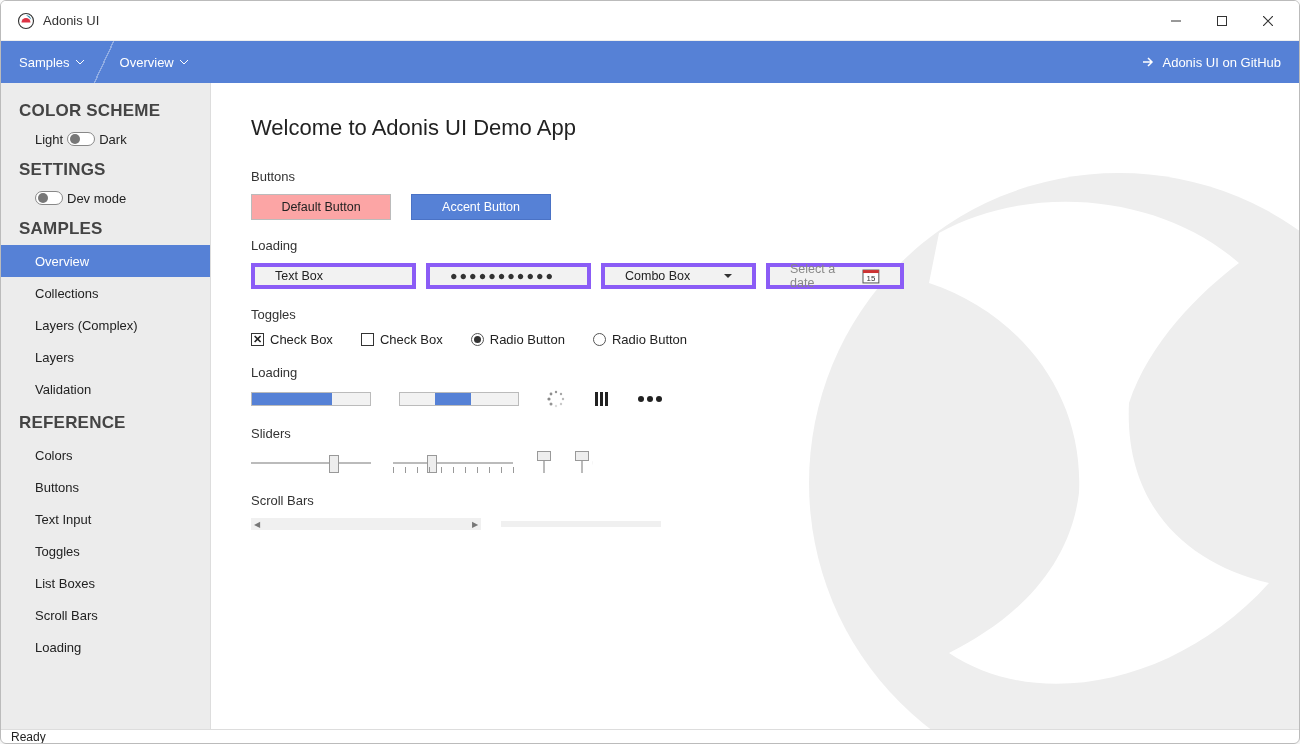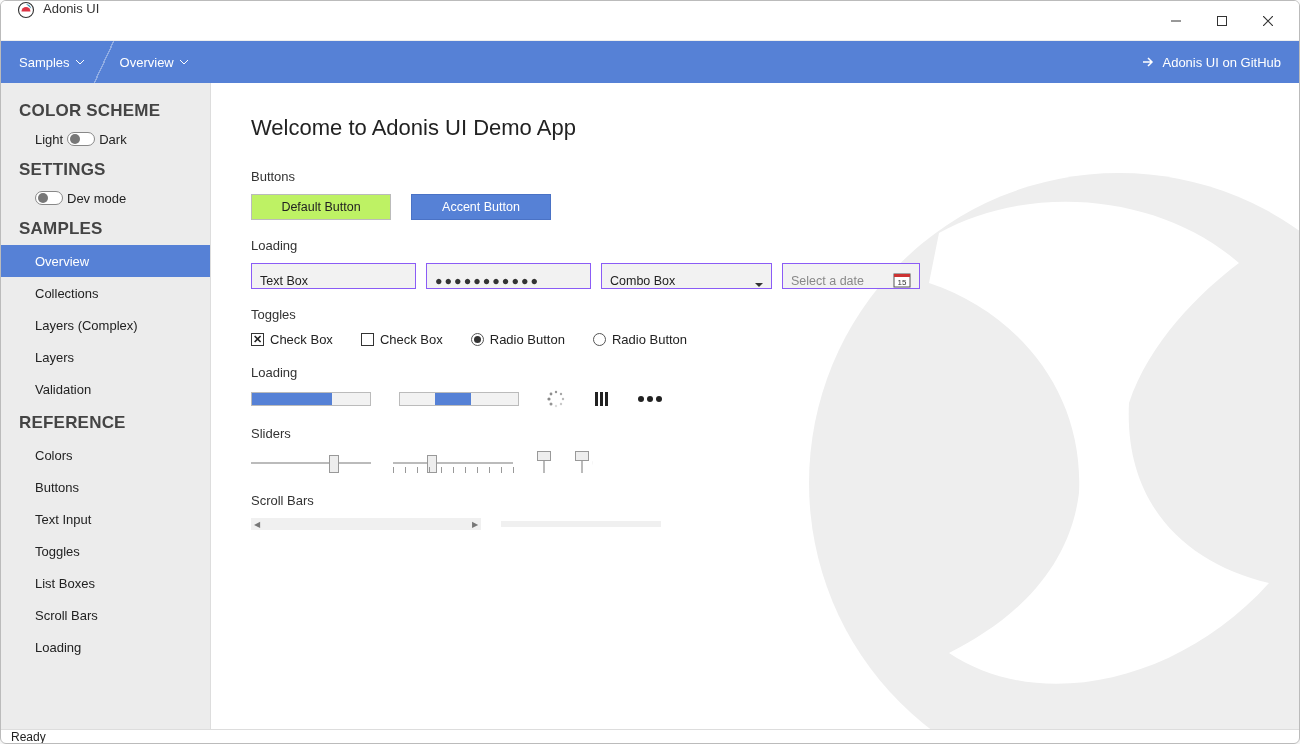--- a/index.html
+++ b/index.html
@@ -1,19 +1,19 @@
 <!DOCTYPE html>
 <html><head>
 <meta charset="utf-8">
 <style>
   * { box-sizing: border-box; margin: 0; padding: 0; }
   html, body { width: 1300px; height: 744px; font-family: "Segoe UI", Arial, sans-serif; font-size: 13px; color: #222; background: #fff; overflow: hidden; }
   .window { width: 1300px; height: 744px; border: 1px solid #bbb; border-radius: 6px; box-shadow: 0 2px 10px rgba(0,0,0,0.1); display:flex; flex-direction:column; position:relative; overflow:hidden;}
   
-  .titlebar { height: 40px; display:flex; padding:0 8px; background:#fff; border-bottom:1px solid #eee;}
+  .titlebar { height: 40px; display:flex; align-items:center; padding:0 8px; background:#fff; border-bottom:1px solid #eee;}
   .app-icon { width:18px; height:18px; margin:0 8px; }
   .titlebar .title { font-size:13px; color:#333; }
   .win-ctrls { margin-left:auto; display:flex; gap:0; }
   .win-btn { width:46px; height:40px; display:flex; align-items:center; justify-content:center; }
   
   .menubar { height: 42px; background:#5681d6; display:flex; align-items:center; color:#fff; }
   .menu-btn { height:42px; display:flex; align-items:center; padding:0 18px; gap:6px; cursor:pointer; }
   .menu-right { margin-left:auto; display:flex; align-items:center; padding:0 18px; gap:8px; cursor:pointer;}
   
   .body { flex:1; display:flex; overflow:hidden; }
@@ -23,28 +23,28 @@
   .side-row { display:flex; gap:4px; padding:5px 18px 5px 34px; }
   .side-item { display:flex; align-items:center; height:32px; padding-left:34px; cursor:pointer; }
   .side-item.active { background:#5681d6; color:#fff; }
   
   .toggle { width:28px; height:14px; border:1px solid #888; border-radius:8px; position:relative; background:#fff; display:inline-block;}
   .toggle .knob { width:10px; height:10px; background:#777; border-radius:50%; position:absolute; top:1px; left:1.5px;}
   
   .content { flex:1; position:relative; overflow:hidden; padding:32px 40px; }
   .content h1 { font-size:22px; font-weight:400; color:#222; margin-bottom:28px; }
   .section-title { font-size:13px; color:#333; margin:18px 0 10px; }
-  .btn { height:26px; min-width:140px; display:inline-flex; align-items:center; justify-content:center; border:1px solid #bbb; background:#bef264; cursor:pointer; font-size:12.5px; padding:0 8px;}
+  .btn { height:26px; min-width:140px; display:inline-flex; align-items:center; justify-content:center; border:1px solid #bbb; background:#fca5a5; cursor:pointer; font-size:12.5px; padding:0 8px;}
   .btn.accent { background:#5681d6; color:#fff; border-color:#4a72c5;}
   .btn + .btn { margin-left:10px;}
   .row { display:flex; gap:10px; align-items:center; }
-  .textbox, .combobox, .datepicker { height:26px; border:1px solid #8b5cf6; background:#f2f2f2; display:flex; align-items:flex-end; padding:0 8px; font-size:12.5px;}
+  .textbox, .combobox, .datepicker { height:26px; border:4px solid #8b5cf6; background:#f2f2f2; display:flex; align-items:center; padding:0 20px; font-size:12.5px;}
   .textbox { width:165px;}
   .password { width:165px; letter-spacing:2px; color:#333;}
-  .combobox { width:171px; justify-content:space-between;}
+  .combobox { width:155px; justify-content:space-between;}
   .datepicker { width:138px; justify-content:space-between; color:#888;}
   .date-icon { width:18px; height:16px; }
   .check, .radio { display:inline-flex; align-items:center; gap:6px; margin-right:18px;}
   .checkbox { width:13px; height:13px; border:1px solid #333; display:flex; align-items:center; justify-content:center; font-size:11px; font-weight:bold; background:#fff;}
   .radio-circle { width:13px; height:13px; border:1px solid #555; border-radius:50%; display:flex; align-items:center; justify-content:center; background:#fff;}
   .radio-dot { width:7px; height:7px; background:#333; border-radius:50%;}
   
   .progress { width:120px; height:14px; border:1px solid #bbb; background:#f2f2f2; position:relative; overflow:hidden;}
   .progress .fill { position:absolute; top:0; bottom:0; background:#5681d6;}
   .progress.det .fill { left:0; width:68%;}

